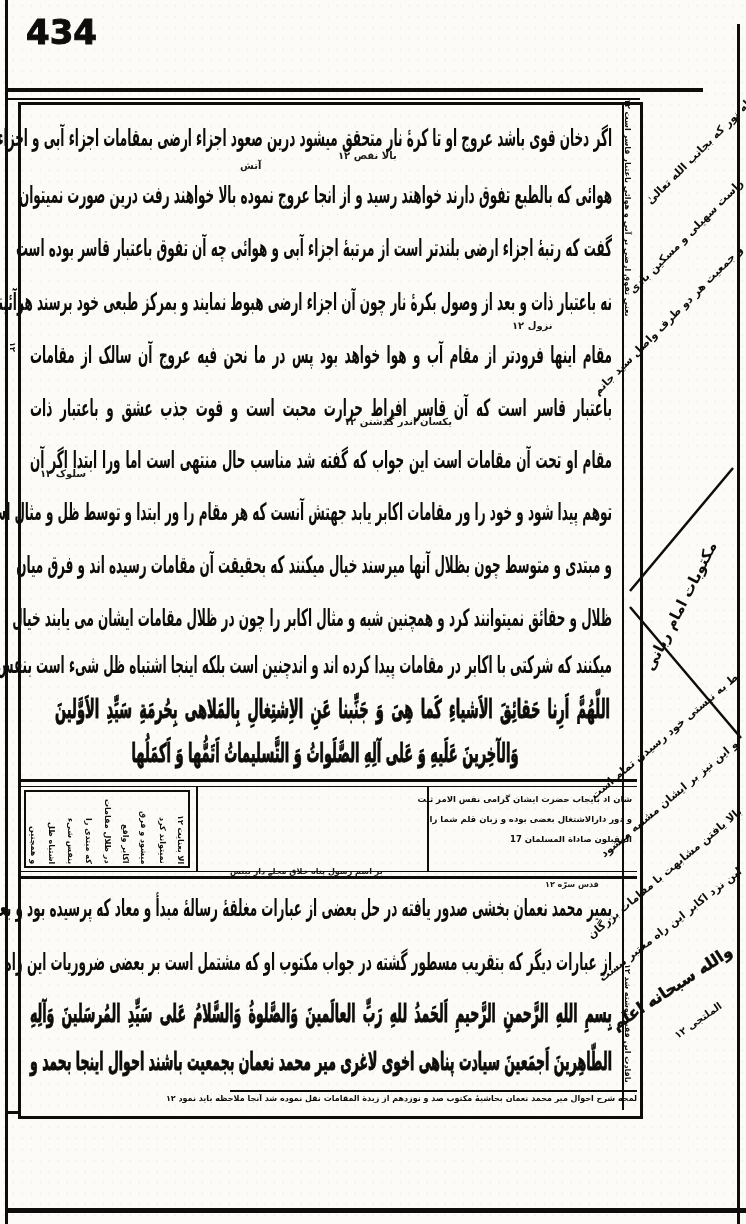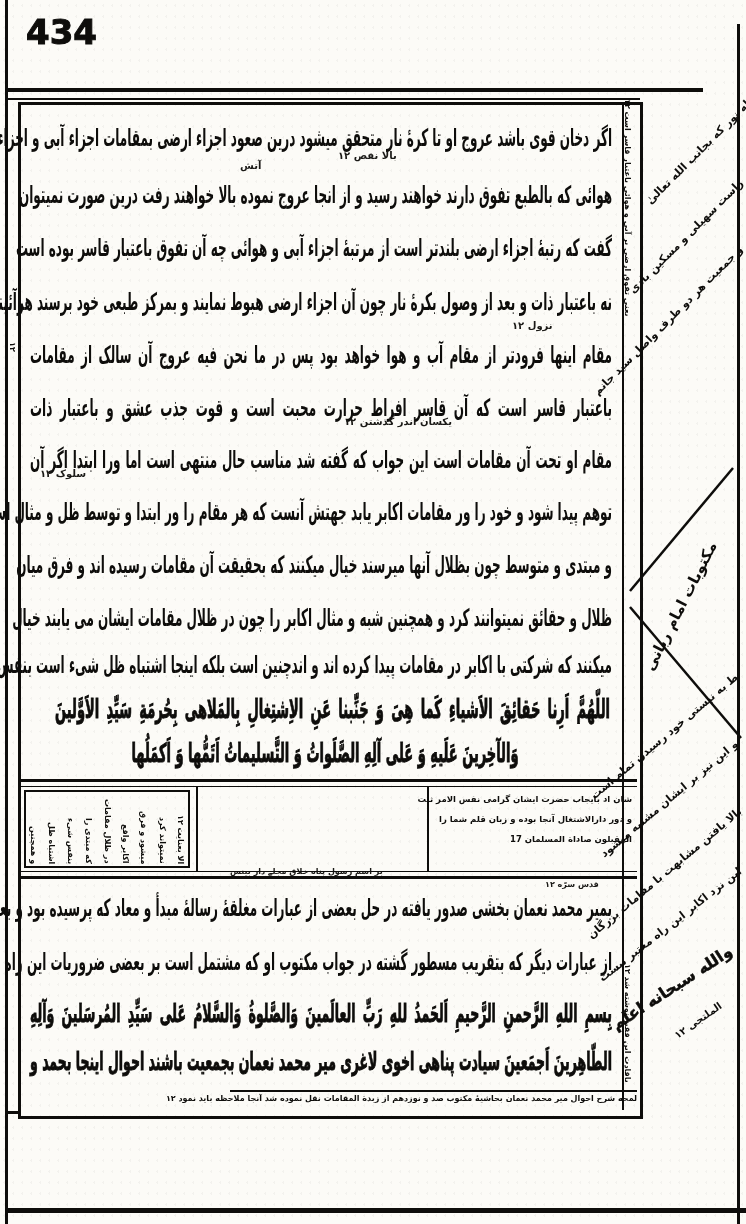--- a/index.html
+++ b/index.html
@@ -138,21 +138,21 @@
     <div class="gloss-col">در ظلال مقامات</div>
     <div class="gloss-col">اکابر واقع</div>
     <div class="gloss-col">میشود و فرق</div>
     <div class="gloss-col">نمیتواند کرد</div>
     <div class="gloss-col">الا بعنایت ۱۲</div>
   </div>
 
 
   <div id="header-side-note">
     <div>شان اد بایجاب حضرت ایشان گرامی نفس الامر ثبت</div>
-    <div>و دور دارالاشتغال آنجا بوده و زبان قلم شما را</div>
+    <div>و دور دارالاشتغال بعضی بوده و زبان قلم شما را</div>
     <div>المقبلون صاداة المسلمان 17</div>
   </div>
 
   <div class="tline" style="left:30px;width:582px;top:898px;">بمیر محمد نعمان بخشی صدور یافته در حل بعضی از عبارات مغلقهٔ رسالهٔ مبدأ و معاد که پرسیده بود و بعضی</div>
   <div class="tline" style="left:30px;width:582px;top:952px;">از عبارات دیگر که بتقریب مسطور گشته در جواب مکتوب او که مشتمل است بر بعضی ضروریات این راه</div>
   <div class="tline heavy" style="left:30px;width:582px;top:1004px;font-size:12.5px;">بِسمِ اللهِ الرَّحمنِ الرَّحیمِ اَلحَمدُ للهِ رَبِّ العالَمینَ وَالصَّلوةُ وَالسَّلامُ عَلی سَیِّدِ المُرسَلینَ وَآلِهِ</div>
   <div class="tline heavy" style="left:30px;width:582px;top:1052px;font-size:12.5px;">الطّاهِرینَ اَجمَعینَ سیادت پناهی اخوی لاغری میر محمد نعمان بجمعیت باشند احوال اینجا بحمد و</div>
 
   <div class="rule" style="left:230px;top:1090px;width:407px;height:1.5px;"></div>
   <div id="footnote">لمحه شرح احوال میر محمد نعمان بحاشیهٔ مکتوب صد و نوزدهم از زبدة المقامات نقل نموده شد آنجا ملاحظه باید نمود ۱۲</div>

